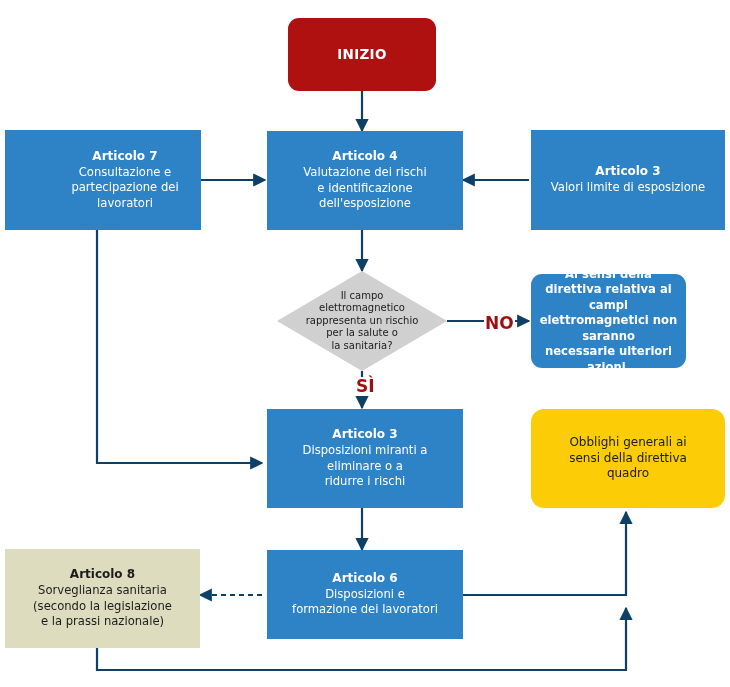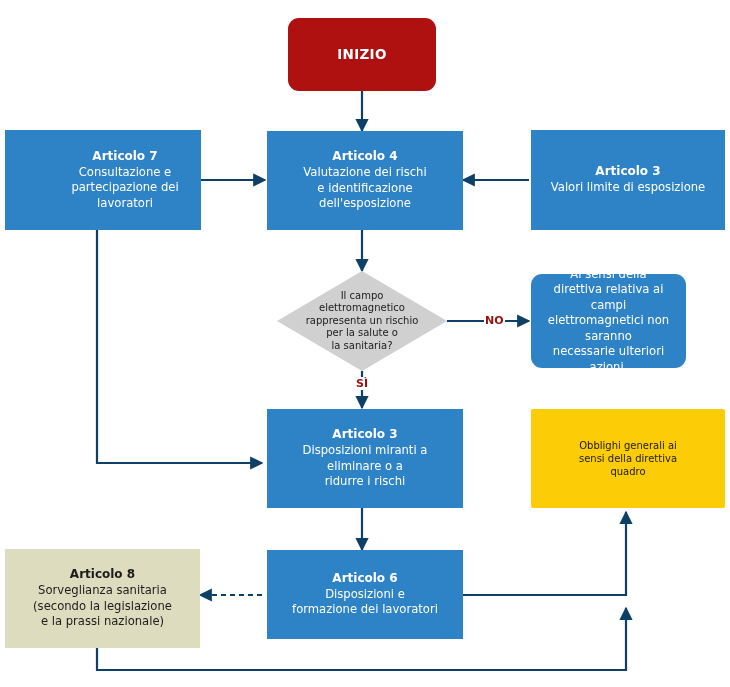--- a/index.html
+++ b/index.html
@@ -59,22 +59,22 @@
   }
   .n-blue {
     background: #2E83C6;
     color: #ffffff;
     font-size: 11.6px;
   }
   .n-blue .title { font-size: 12px; }
   .n-yellow {
     background: #FCCC06;
     color: #1b1b1b;
-    border-radius: 2px;
-    font-size: 10px;
+    border-radius: 13px;
+    font-size: 12px;
   }
   .n-beige {
     background: #DEDCBF;
     color: #1b1b1b;
     font-size: 11.6px;
   }
   .n-beige .title { font-size: 12px; }
   .n-decision {
     color: #1b1b1b;
     font-size: 10px;
@@ -87,21 +87,21 @@
     width: 100%; height: 100%;
     background: #D0D0D0;
     clip-path: polygon(50% 0%, 100% 50%, 50% 100%, 0% 50%);
     z-index: 0;
   }
   .n-decision .inner { position: relative; z-index: 1; }
 
   
   .edge-label {
     position: absolute;
-    font-size: 11px;
+    font-size: 17px;
     font-weight: bold;
     color: #9B1111;
     z-index: 3;
     background: #ffffff;
     line-height: 1;
     padding: 1px 1px;
   }
 </style>
 </head>
 <body>
@@ -180,21 +180,21 @@
       <span class="body">rappresenta un rischio</span>
       <span class="body">per la salute o</span>
       <span class="body">la sanitaria?</span>
     </div>
   </div>
 
   <div class="edge-label" style="left:484px; top:314px;">NO</div>
 
   <div class="edge-label" style="left:355px; top:377px;">SÌ</div>
 
-  <div class="node n-blue" style="left:531px; top:274px; width:155px; height:94px; font-weight:normal;border-radius:11px;">
+  <div class="node n-blue" style="left:531px; top:274px; width:155px; height:94px; font-weight:bold;border-radius:11px;">
     <div class="inner">
       <span class="body">Ai sensi della</span>
       <span class="body">direttiva relativa ai campi</span>
       <span class="body">elettromagnetici non saranno</span>
       <span class="body">necessarie ulteriori azioni.</span>
     </div>
   </div>
 
   <div class="node n-blue" style="left:267px; top:409px; width:196px; height:99px;">
     <div class="inner">

